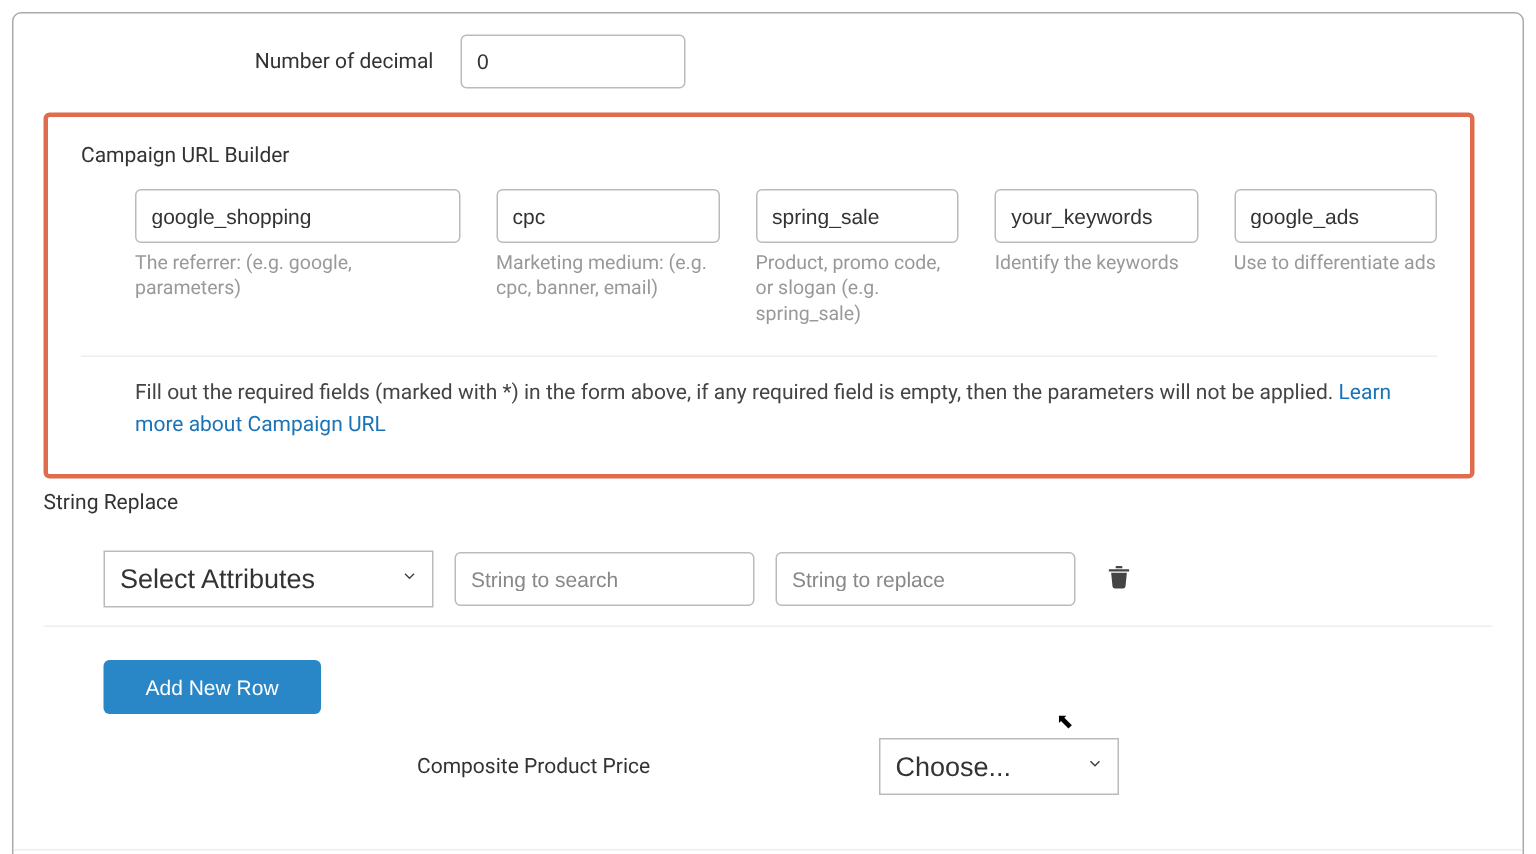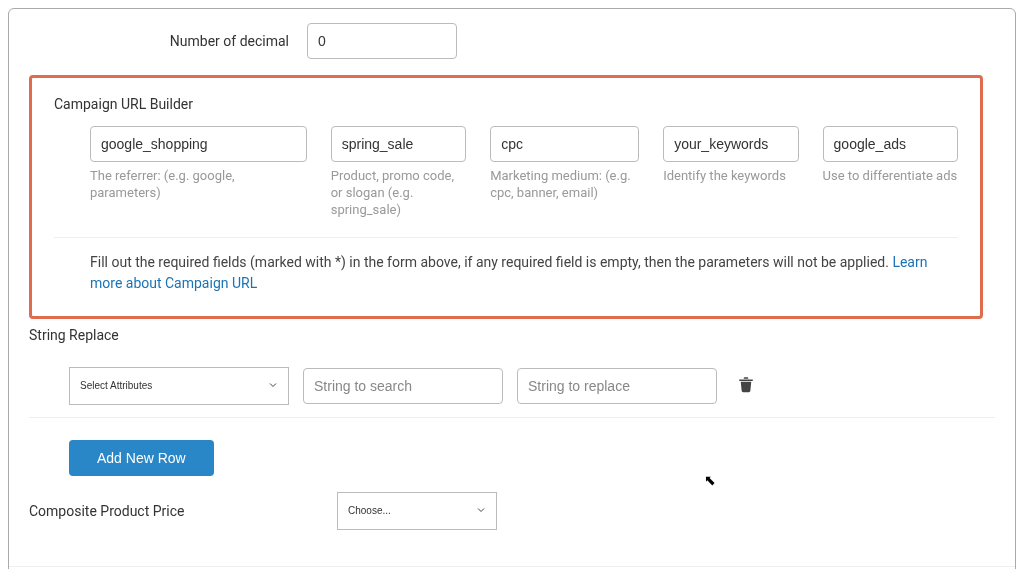--- a/index.html
+++ b/index.html
@@ -72,21 +72,21 @@
       color: #444;
       line-height: 1.5;
       padding-left: 36px;
     }
     .notice a { color: #1a73b7; text-decoration: none; }
     .select {
       height: 38px;
       border: 1px solid #bbb;
       border-radius: 0;
       padding: 0 32px 0 10px;
-      font-size: 10px;
+      font-size: 18px;
       color: #333;
       background: #fff;
       appearance: none;
       position: relative;
     }
     .select-wrap { position: relative; display: inline-block; }
     .select-wrap .chev {
       position: absolute;
       right: 10px;
       top: 50%;
@@ -115,20 +115,21 @@
     hr.light {
       border: none;
       border-top: 1px solid #eee;
       margin: 12px 0 8px 0;
     }
     .composite-row {
       display: flex;
       align-items: center;
       gap: 18px;
       padding: 16px 0 24px 0;
+      justify-content: center;
     }
     .composite-label {
       width: 290px;
       color: #333;
       padding-left: 0;
     }
     .footer {
       border-top: 1px solid #eee;
       padding: 14px 18px 10px 0;
       display: flex;
@@ -167,27 +168,27 @@
     </div>
 
     <div class="highlight-box">
       <div class="section-title">Campaign URL Builder</div>
 
       <div class="utm-row">
         <div class="utm-col wide-col-a">
           <input type="text" value="google_shopping" style="">
           <div class="utm-hint">The referrer: (e.g. google, parameters)</div>
         </div>
+        <div class="utm-col wide-col-b">
+          <input type="text" value="cpc" style="">
+          <div class="utm-hint">Marketing medium: (e.g. cpc, banner, email)</div>
+        </div>
         <div class="utm-col">
           <input type="text" value="spring_sale" style="">
           <div class="utm-hint">Product, promo code, or slogan (e.g. spring_sale)</div>
-        </div>
-        <div class="utm-col wide-col-b">
-          <input type="text" value="cpc" style="">
-          <div class="utm-hint">Marketing medium: (e.g. cpc, banner, email)</div>
         </div>
         <div class="utm-col">
           <input type="text" value="your_keywords" style="">
           <div class="utm-hint">Identify the keywords</div>
         </div>
         <div class="utm-col">
           <input type="text" value="google_ads" style="">
           <div class="utm-hint">Use to differentiate ads</div>
         </div>
       </div>

